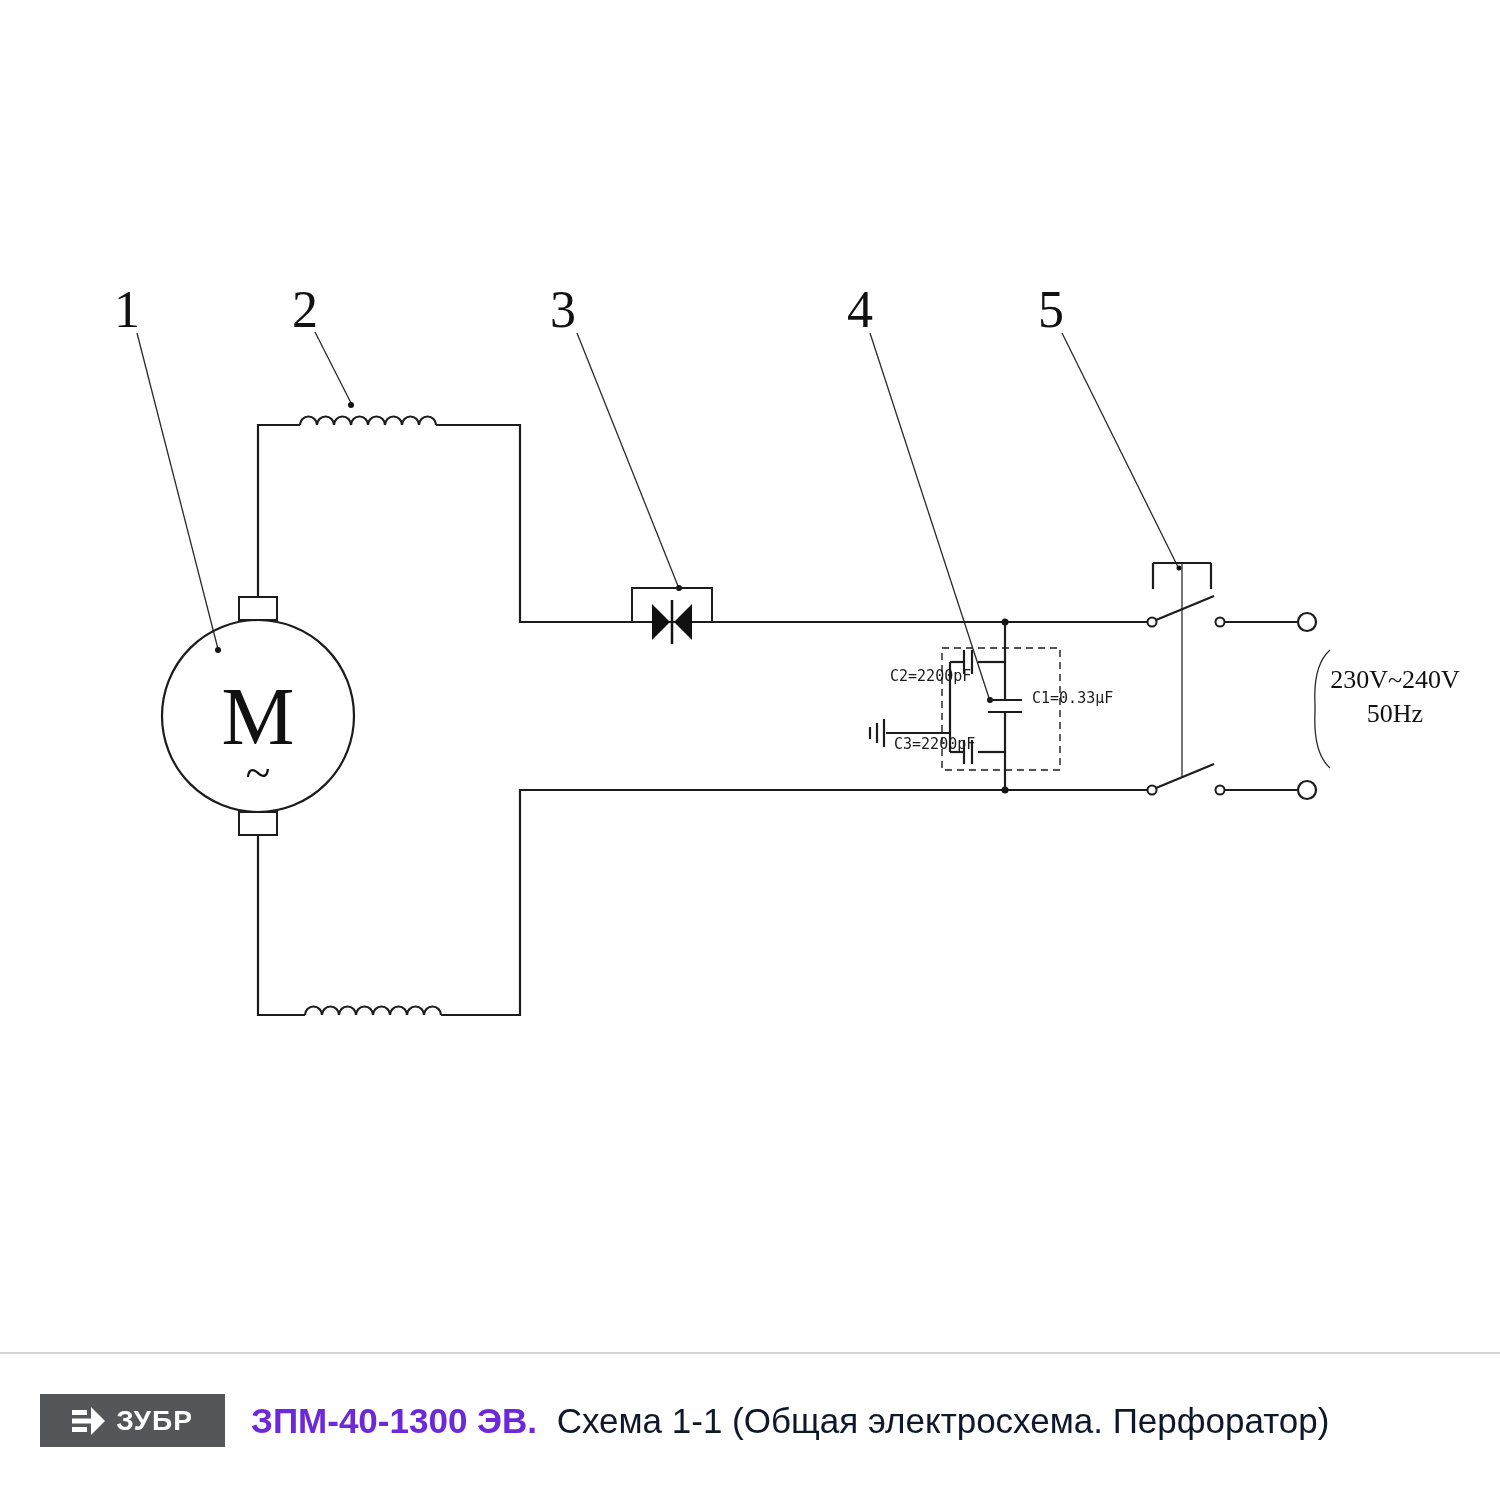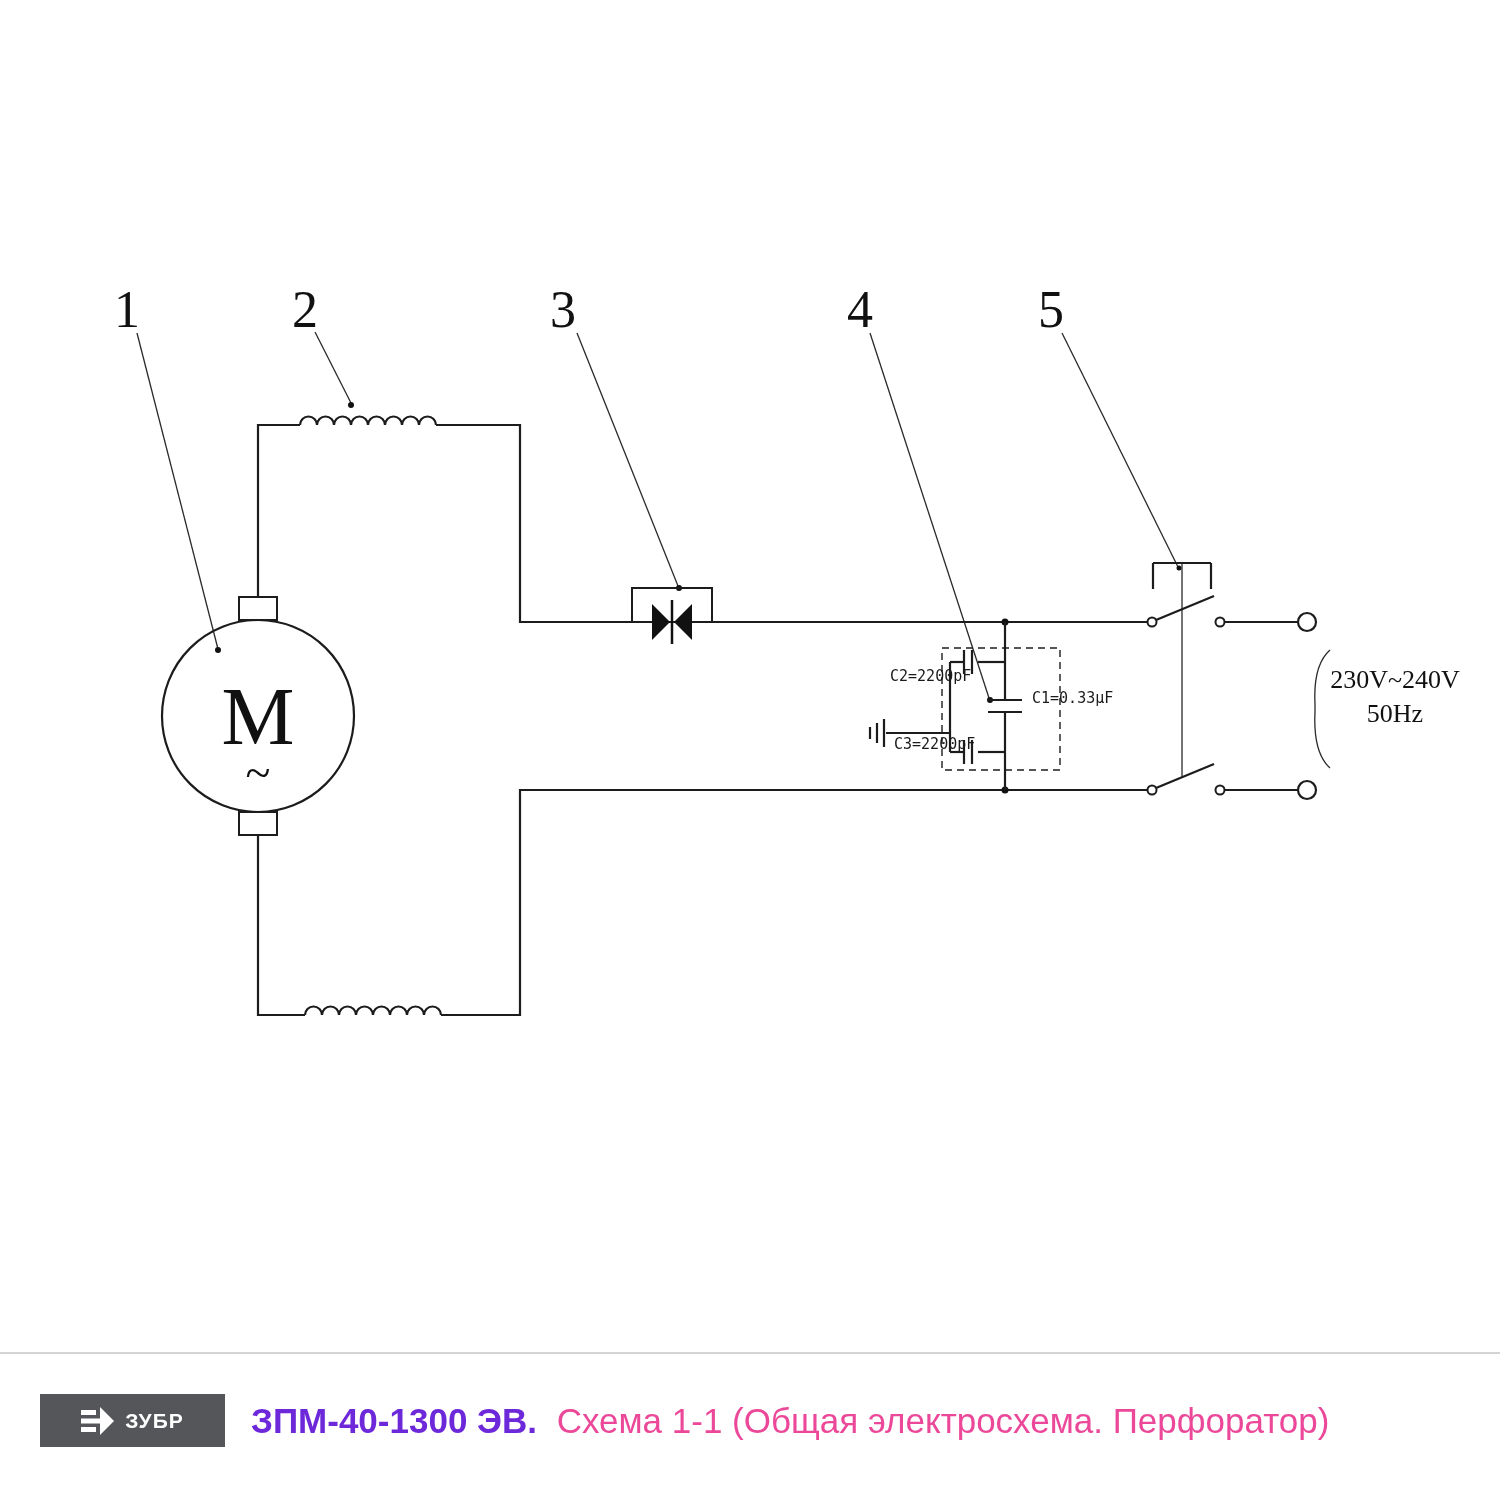--- a/index.html
+++ b/index.html
@@ -29,26 +29,26 @@
   .footer{
     position:absolute;left:40px;top:1394px;right:40px;
     display:flex;align-items:center;gap:26px;
   }
   .logo{
     width:185px;height:53px;background:#55565a;
     display:flex;align-items:center;justify-content:center;gap:8px;
     flex:0 0 auto;
   }
   .logo .brand-text{
-    color:#ffffff;font-weight:bold;font-size:21px;letter-spacing:1px;
+    color:#ffffff;font-weight:bold;font-size:28px;letter-spacing:1px;
     font-family:"Liberation Sans", sans-serif;
   }
   .footer-title{font-size:35px;line-height:53px;white-space:nowrap;}
   .footer-title .model{font-weight:bold;color:#6d28d9;}
-  .footer-title .caption{font-weight:normal;color:#ec4899;margin-left:10px;}
+  .footer-title .caption{font-weight:normal;color:#0f172a;margin-left:10px;}
 </style>
 </head>
 <body>
 
 <div class="canvas">
 
   <svg class="circuit" width="1500" height="1360" viewBox="0 0 1500 1360">
 
     <g>
       <text class="callout-num" x="127" y="327" text-anchor="middle">1</text>

